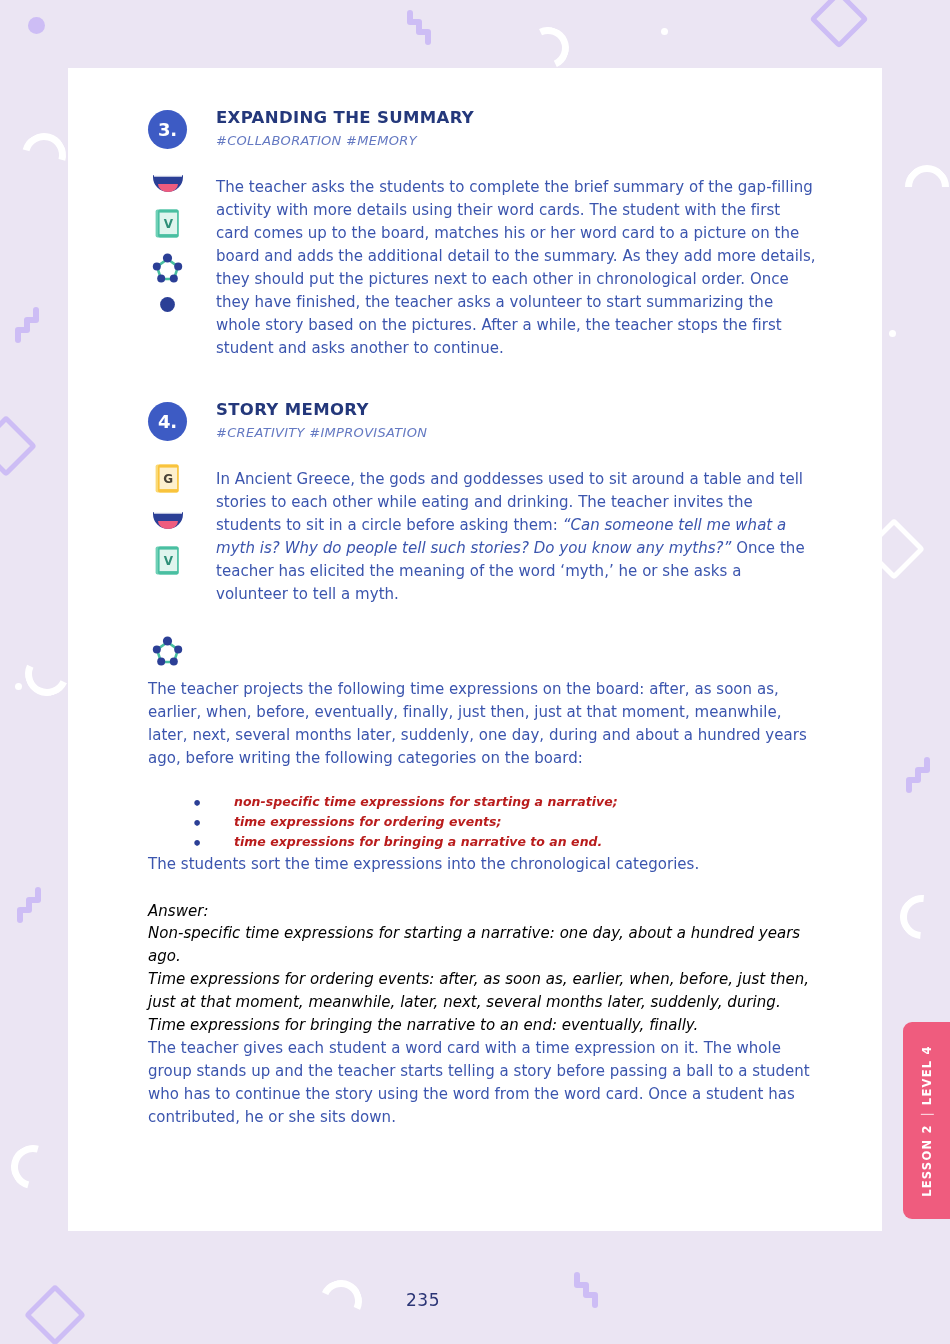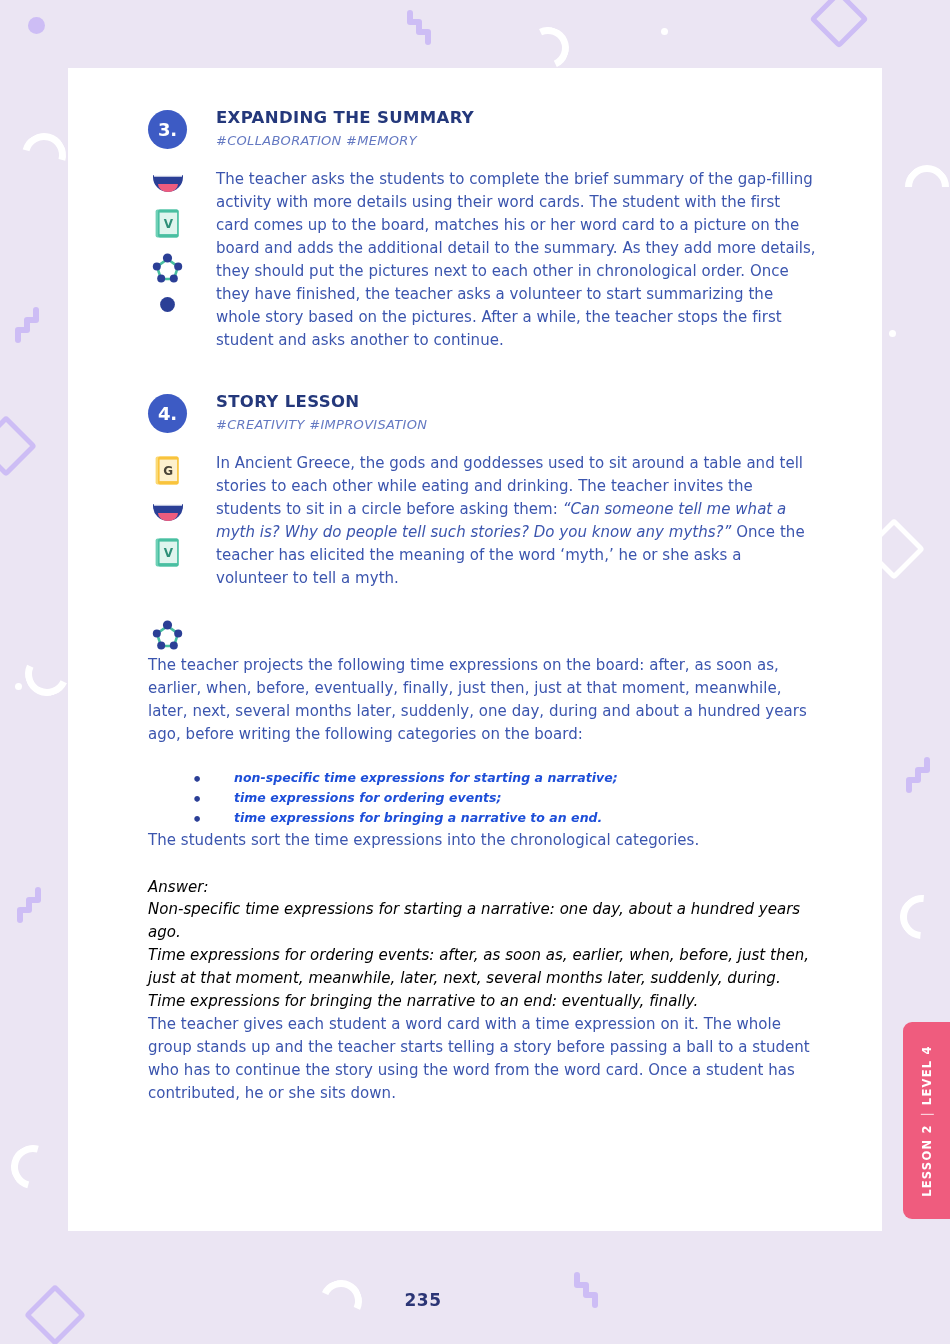--- a/index.html
+++ b/index.html
@@ -113,35 +113,36 @@
   }
   .icon-rail .ico { margin-bottom: 9px; }
   .icon-rail .ico:last-child { margin-bottom: 0; }
 
   .prose {
     flex: 1;
     font-size: 15px;
     line-height: 1.53;
     color: #3B55AE;
     letter-spacing: 0.03px;
+    margin-top: 8px;
   }
   .prose p { margin: 0; }
   .prose em { }
 
   .bullets {
     margin: 22px 0 0 0;
     padding: 0 0 0 44px;
     list-style: none;
   }
   .bullets li {
     position: relative;
     font-size: 12.5px;
     font-weight: bold;
     font-style: italic;
-    color: #1d4ed8;
+    color: #b91c1c;
     line-height: 1.62;
     padding-left: 42px;
   }
   .bullets li::before {
     content: "\2022";
     position: absolute;
     left: 0;
     top: -1px;
     font-size: 16px;
     color: #2B3F96;
@@ -193,21 +194,21 @@
   }
 
   
   .page-num {
     position: absolute;
     left: 0;
     top: 1290px;
     width: 846px;
     text-align: center;
     font-size: 17px;
-    font-weight: bold;
+    font-weight: normal;
     color: #2B3575;
     letter-spacing: 0.5px;
   }
 </style>
 </head>
 <body>
 
 <div class="deco deco-dot" style="left:28px;top:17px;width:17px;height:17px;background:#CDBDF5;"></div>
 <div class="deco deco-crescent" style="left:22px;top:133px;width:30px;height:30px;transform:rotate(150deg);"></div>
 <div class="deco deco-zig" style="left:405px;top:8px;">
@@ -301,21 +302,21 @@
         <div class="prose">
           <p>The teacher asks the students to complete the brief summary of the gap-filling activity with more details using their word cards. The student with the first card comes up to the board, matches his or her word card to a picture on the board and adds the additional detail to the summary. As they add more details, they should put the pictures next to each other in chronological order. Once they have finished, the teacher asks a volunteer to start summarizing the whole story based on the pictures. After a while, the teacher stops the first student and asks another to continue.</p>
         </div>
       </div>
     </div>
 
     <div class="activity">
       <div class="act-head">
         <div class="act-num">4.</div>
         <div class="act-titles">
-          <div class="act-title">STORY LESSON</div>
+          <div class="act-title">STORY MEMORY</div>
           <div class="act-tags">#CREATIVITY #IMPROVISATION</div>
         </div>
       </div>
 
       <div class="body-row">
         <div class="icon-rail">
           <span class="ico">
             <svg width="27" height="32" viewBox="0 0 27 32">
                 <rect x="1.6" y="1.6" width="23" height="28" rx="2" fill="#FBD974"></rect>
                 <rect x="4" y="1.6" width="20.6" height="28" rx="2" fill="#F9C33C"></rect>

